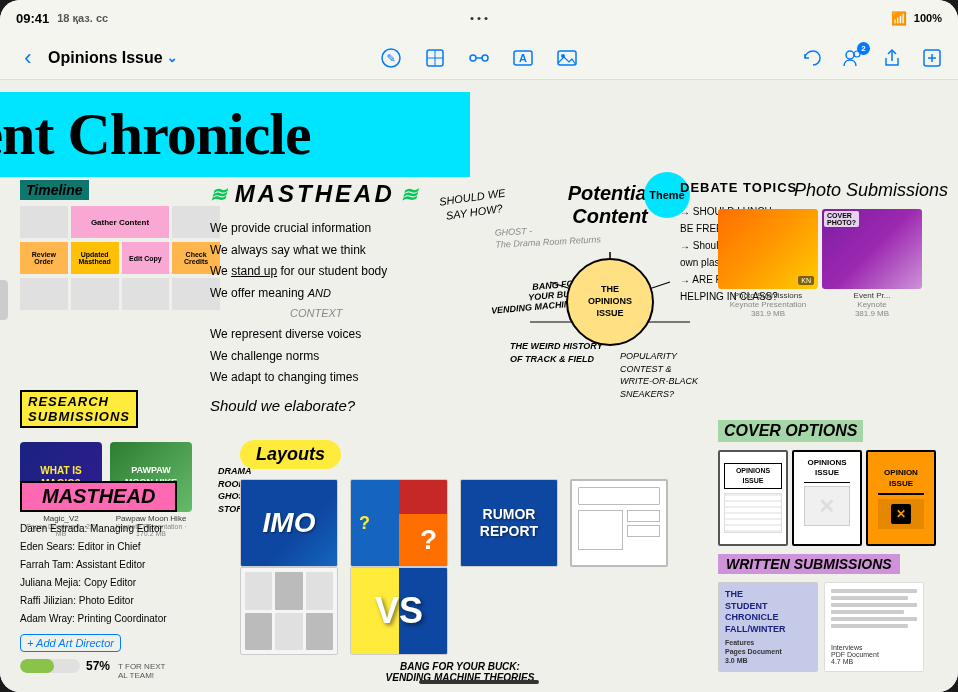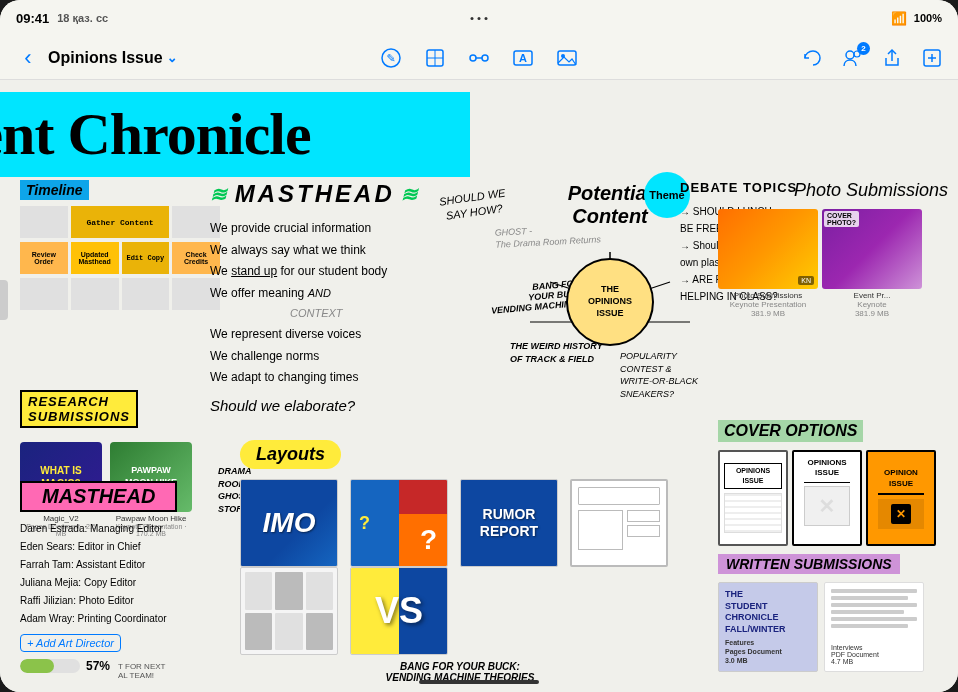--- a/index.html
+++ b/index.html
@@ -123,38 +123,38 @@
       font-size: 13px;
       font-weight: 800;
       color: #000;
       font-style: italic;
       margin-bottom: 6px;
       border: 2px solid #000;
       padding: 2px 6px;
       display: inline-block;
       background: #fff;
     }
-    .section-label.cyan { background: #0ea5e9; border: none; font-size: 14px; font-weight: 800; }
+    .section-label.cyan { background: #0f766e; border: none; font-size: 14px; font-weight: 800; }
     .section-label.yellow { background: #ffeb3b; border: 2px solid #000; }
 
     .timeline-grid {
       display: grid;
       grid-template-columns: 1fr 1fr 1fr 1fr;
       gap: 3px;
       margin-bottom: 4px;
     }
     .tl-box {
       padding: 4px 3px;
       font-size: 8px;
       font-weight: 700;
       text-align: center;
       min-height: 32px;
       display: flex; align-items: center; justify-content: center;
     }
-    .tl-orange { background: #eab308; color: #000; font-family: Liberation Mono, monospace; }
+    .tl-orange { background: #f9a8d4; color: #000; }
     .tl-gold { background: #ffc107; color: #000; }
     .tl-lt-orange { background: #ffb74d; color: #000; }
     .tl-empty { background: #e0e0e0; }
     .tl-yellow { background: #ffeb3b; color: #000; }
     .tl-green { background: #8bc34a; color: #000; }
 
     
     .manifesto-section {
       position: absolute;
       top: 100px;

